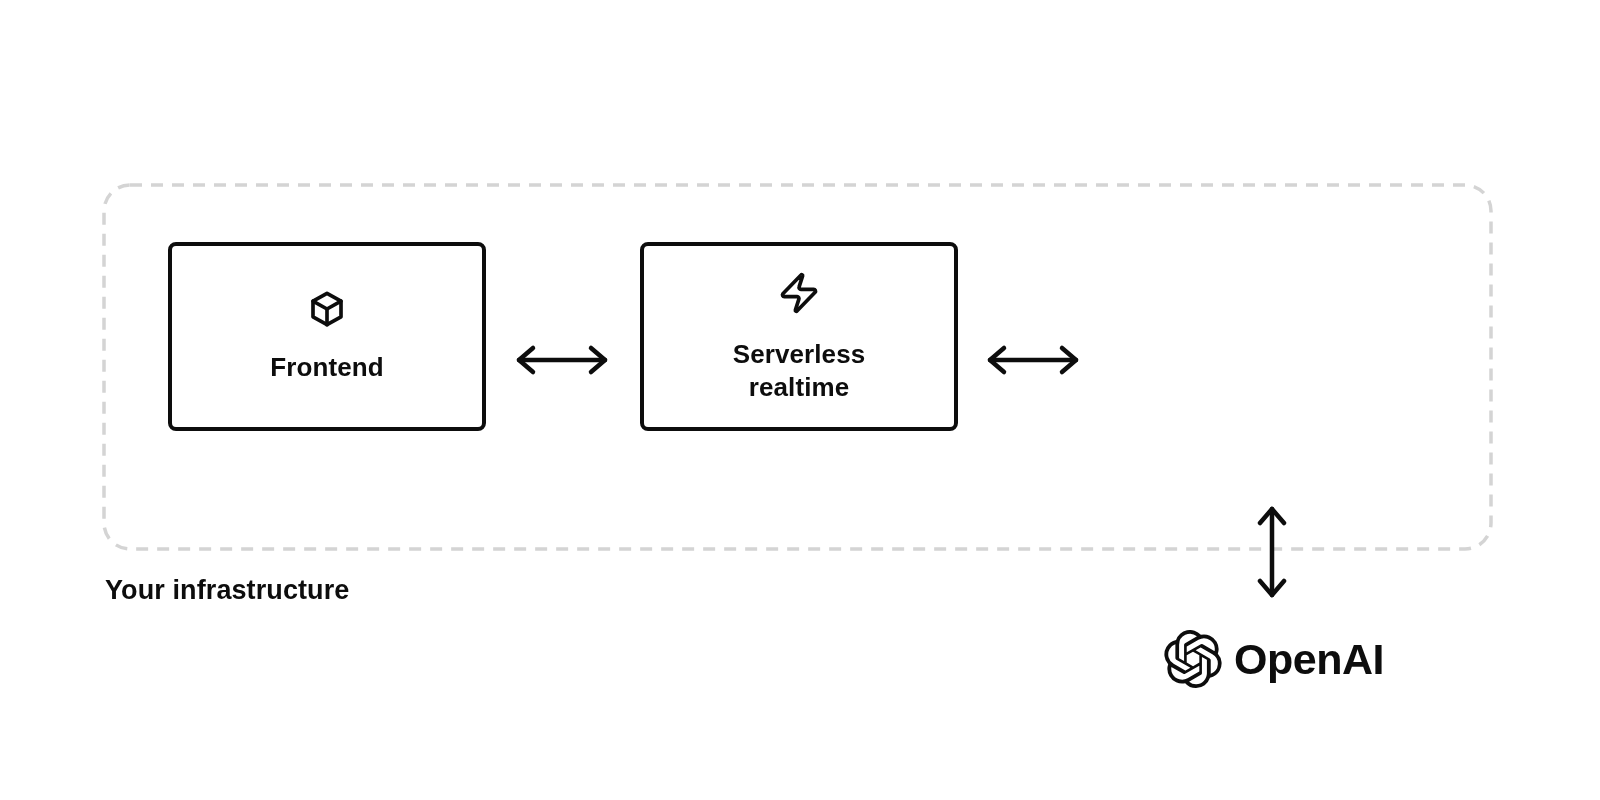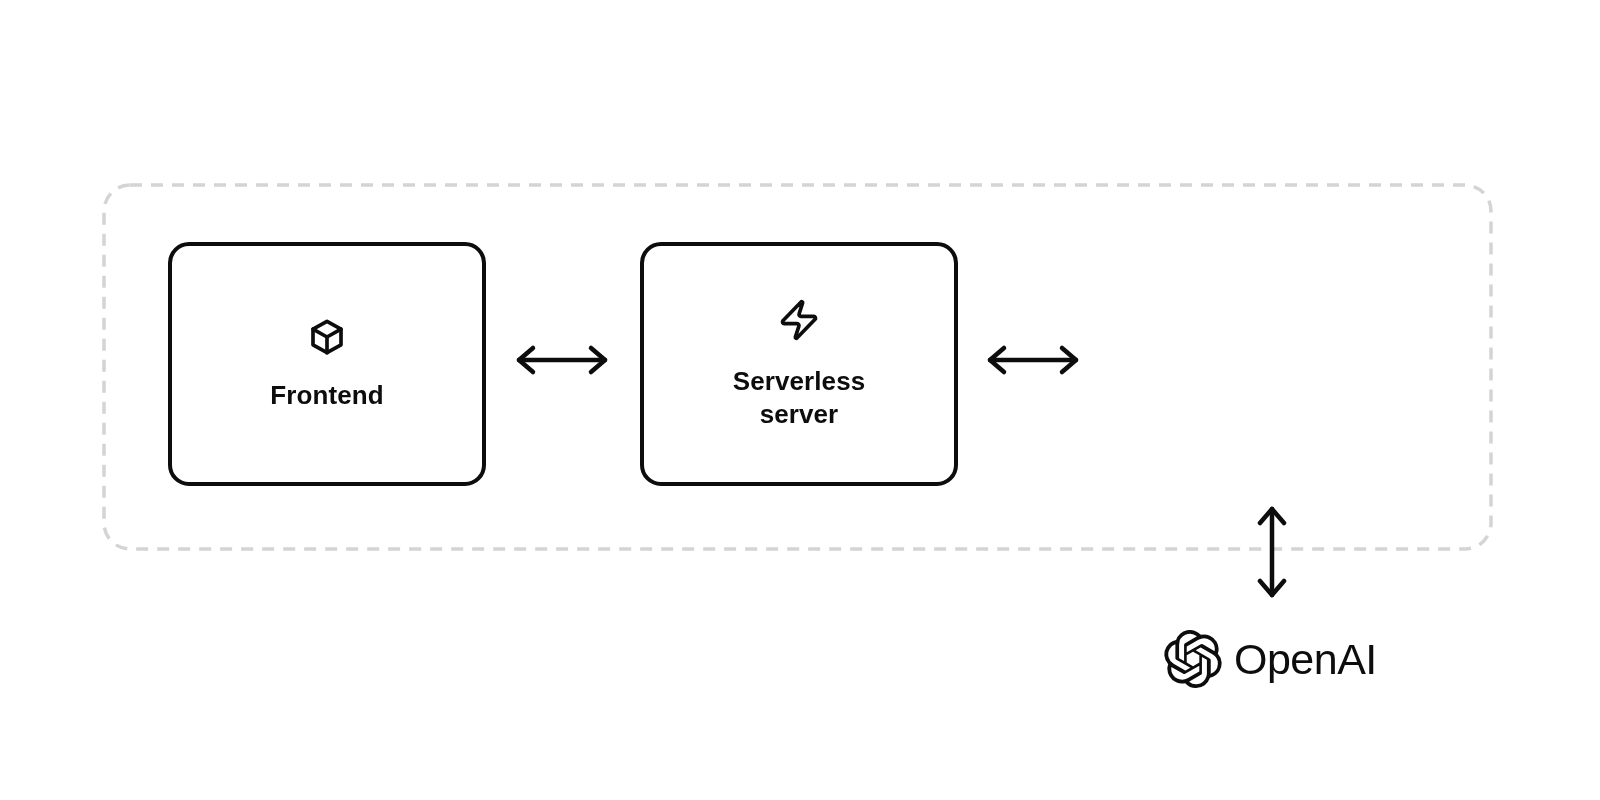--- a/index.html
+++ b/index.html
@@ -23,24 +23,24 @@
   }
   .boundary-svg{
     position:absolute;
     left:102px; top:183px;
     width:1391px; height:368px;
   }
   .node{
     position:absolute;
     top:242px;
     width:318px;
-    height:244px;
+    height:189px;
     background:#ffffff;
     border:4px solid var(--node-border,#0d0d0d);
-    border-radius:21px;
+    border-radius:8px;
     display:flex;
     flex-direction:column;
     align-items:center;
     justify-content:center;
     gap:22px;
   }
   .node--frontend{left:168px;}
   .node--serverless{left:640px;}
   .node--hosted{
     left:1111px;
@@ -81,21 +81,21 @@
   .brand{
     position:absolute;
     left:1164px; top:629px;
     height:60px;
     display:flex;
     align-items:center;
     gap:12px;
   }
   .brand-word{
     font-size:43px;
-    font-weight:400;
+    font-weight:700;
     color:var(--text,#0d0d0d);
     letter-spacing:-0.5px;
   }
   svg{display:block;}
 </style>
 </head>
 <body>
 
 <div class="canvas">
 
@@ -120,40 +120,41 @@
       <path d="M23 8 L9 20 L23 32"></path>
       <path d="M81 8 L95 20 L81 32"></path>
     </g>
   </svg>
 
   <div class="node node--serverless">
     <svg width="44" height="46" viewBox="0 0 24 24" aria-hidden="true">
       <path d="M4 14a1 1 0 0 1-.78-1.63l9.9-10.2a.5.5 0 0 1 .86.46l-1.92 6.02A1 1 0 0 0 13 10h7a1 1 0 0 1 .78 1.63l-9.9 10.2a.5.5 0 0 1-.86-.46l1.92-6.02A1 1 0 0 0 11 14z" fill="none" stroke="#0d0d0d" stroke-width="2" stroke-linecap="round" stroke-linejoin="round"></path>
     </svg>
     <div class="node-label">Serverless
-server</div>
+realtime</div>
   </div>
 
   <svg class="arrow-h arrow-h--two" viewBox="0 0 104 40" aria-hidden="true">
     <g fill="none" stroke="#0d0d0d" stroke-width="4.5" stroke-linecap="round" stroke-linejoin="round">
       <path d="M9 20 H95"></path>
       <path d="M23 8 L9 20 L23 32"></path>
       <path d="M81 8 L95 20 L81 32"></path>
     </g>
   </svg>
 
 
   <svg class="arrow-v" viewBox="0 0 40 104" aria-hidden="true">
     <g fill="none" stroke="#0d0d0d" stroke-width="4.5" stroke-linecap="round" stroke-linejoin="round">
       <path d="M20 9 V95"></path>
       <path d="M8 23 L20 9 L32 23"></path>
       <path d="M8 81 L20 95 L32 81"></path>
     </g>
   </svg>
 
+  <div class="infra-label">Your infrastructure</div>
 
   <div class="brand">
     <svg width="58" height="58" viewBox="0 0 24 24" aria-hidden="true">
       <path fill="#0d0d0d" d="M22.2819 9.8211a5.9847 5.9847 0 0 0-.5157-4.9108 6.0462 6.0462 0 0 0-6.5098-2.9A6.0651 6.0651 0 0 0 4.9807 4.1818a5.9847 5.9847 0 0 0-3.9977 2.9 6.0462 6.0462 0 0 0 .7427 7.0966 5.98 5.98 0 0 0 .511 4.9107 6.051 6.051 0 0 0 6.5146 2.9001A5.9847 5.9847 0 0 0 13.2599 24a6.0557 6.0557 0 0 0 5.7718-4.2058 5.9894 5.9894 0 0 0 3.9977-2.9001 6.0557 6.0557 0 0 0-.7475-7.0729zm-9.022 12.6081a4.4755 4.4755 0 0 1-2.8764-1.0408l.1419-.0804 4.7783-2.7582a.7948.7948 0 0 0 .3927-.6813v-6.7369l2.02 1.1686a.071.071 0 0 1 .038.052v5.5826a4.504 4.504 0 0 1-4.4945 4.4944zm-9.6607-4.1254a4.4708 4.4708 0 0 1-.5346-3.0137l.142.0852 4.783 2.7582a.7712.7712 0 0 0 .7806 0l5.8428-3.3685v2.3324a.0804.0804 0 0 1-.0332.0615L9.74 19.9502a4.4992 4.4992 0 0 1-6.1408-1.6464zM2.3408 7.8956a4.485 4.485 0 0 1 2.3655-1.9728V11.6a.7664.7664 0 0 0 .3879.6765l5.8144 3.3543-2.0201 1.1685a.0757.0757 0 0 1-.071 0l-4.8303-2.7865A4.504 4.504 0 0 1 2.3408 7.8956zm16.5963 3.8558L13.1038 8.364 15.1192 7.2a.0757.0757 0 0 1 .071 0l4.8303 2.7913a4.4944 4.4944 0 0 1-.6765 8.1042v-5.6772a.79.79 0 0 0-.407-.667zm2.0107-3.0231l-.142-.0852-4.7735-2.7818a.7759.7759 0 0 0-.7854 0L9.409 9.2297V6.8974a.0662.0662 0 0 1 .0284-.0615l4.8303-2.7866a4.4992 4.4992 0 0 1 6.6802 4.66zM8.3065 12.863l-2.02-1.1638a.0804.0804 0 0 1-.038-.0567V6.0742a4.4992 4.4992 0 0 1 7.3757-3.4537l-.142.0805L8.704 5.459a.7948.7948 0 0 0-.3927.6813zm1.0976-2.3654l2.602-1.4998 2.6069 1.4998v2.9994l-2.5974 1.4997-2.6067-1.4997Z"></path>
     </svg>
     <span class="brand-word">OpenAI</span>
   </div>
 
 </div>
 

